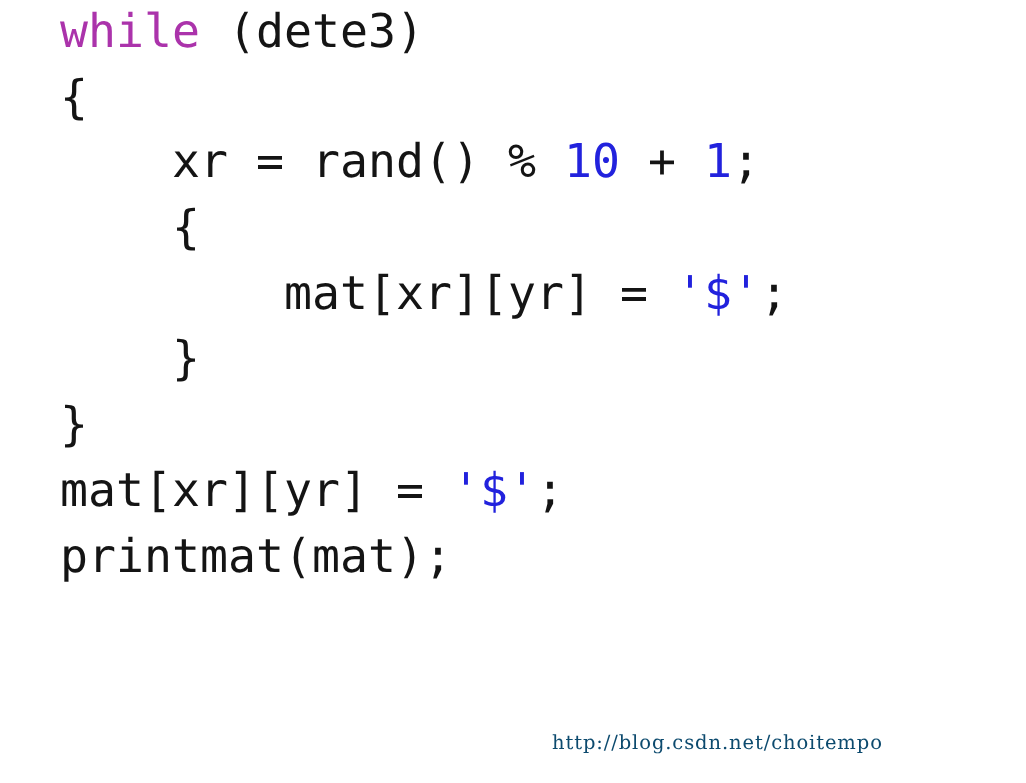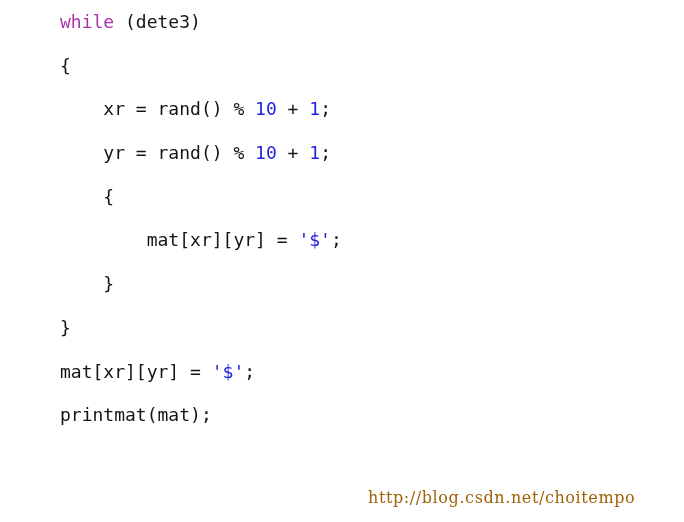--- a/index.html
+++ b/index.html
@@ -17,59 +17,57 @@
   }
   #code-block {
     position: absolute;
     left: 40px;
     top: 0px;
     width: 644px;
   }
   .code-line {
     height: 43.7px;
     line-height: 43.7px;
-    font-size: 18px;
+    font-size: 31px;
     font-family: "DejaVu Sans Mono", "Liberation Mono", monospace;
     white-space: pre;
     color: #1a1a1a;
     letter-spacing: 0px;
-    margin-left: 20px;
   }
   .tok {
     font-family: "DejaVu Sans Mono", "Liberation Mono", monospace;
     white-space: pre;
   }
   .tok-plain   { color: #141414; }
   .tok-keyword { color: #ab33ab; }
   .tok-number  { color: #2222dd; }
   .tok-char    { color: #2222dd; }
   .tok-punct   { color: #141414; }
 
   #watermark {
     position: absolute;
     left: 368px;
     top: 488px;
     font-family: "DejaVu Serif", "Liberation Serif", serif;
-    font-size: 16px;
+    font-size: 13px;
     letter-spacing: 0.6px;
-    color: #a16207;
+    color: #0c4a6e;
     white-space: nowrap;
     user-select: none;
   }
 </style>
 </head>
 <body>
 
 <div id="screenshot">
 
   <div id="code-block">
       <div class="code-line"><span class="tok tok-keyword">while</span><span class="tok tok-plain"> (dete3)</span></div>
       <div class="code-line"><span class="tok tok-punct">{</span></div>
       <div class="code-line"><span class="tok tok-plain">    xr = rand() % </span><span class="tok tok-number">10</span><span class="tok tok-plain"> + </span><span class="tok tok-number">1</span><span class="tok tok-plain">;</span></div>
-      <div class="code-line"><span class="tok tok-plain">    yr = rand() % </span><span class="tok tok-number">10</span><span class="tok tok-plain"> + </span><span class="tok tok-number">1</span><span class="tok tok-plain">;</span></div>
       <div class="code-line"><span class="tok tok-punct">    {</span></div>
       <div class="code-line"><span class="tok tok-plain">        mat[xr][yr] = </span><span class="tok tok-char">'$'</span><span class="tok tok-plain">;</span></div>
       <div class="code-line"><span class="tok tok-punct">    }</span></div>
       <div class="code-line"><span class="tok tok-punct">}</span></div>
       <div class="code-line"><span class="tok tok-plain">mat[xr][yr] = </span><span class="tok tok-char">'$'</span><span class="tok tok-plain">;</span></div>
       <div class="code-line"><span class="tok tok-plain">printmat(mat);</span></div>
     </div>
 
   <div id="watermark">http://blog.csdn.net/choitempo</div>
 

